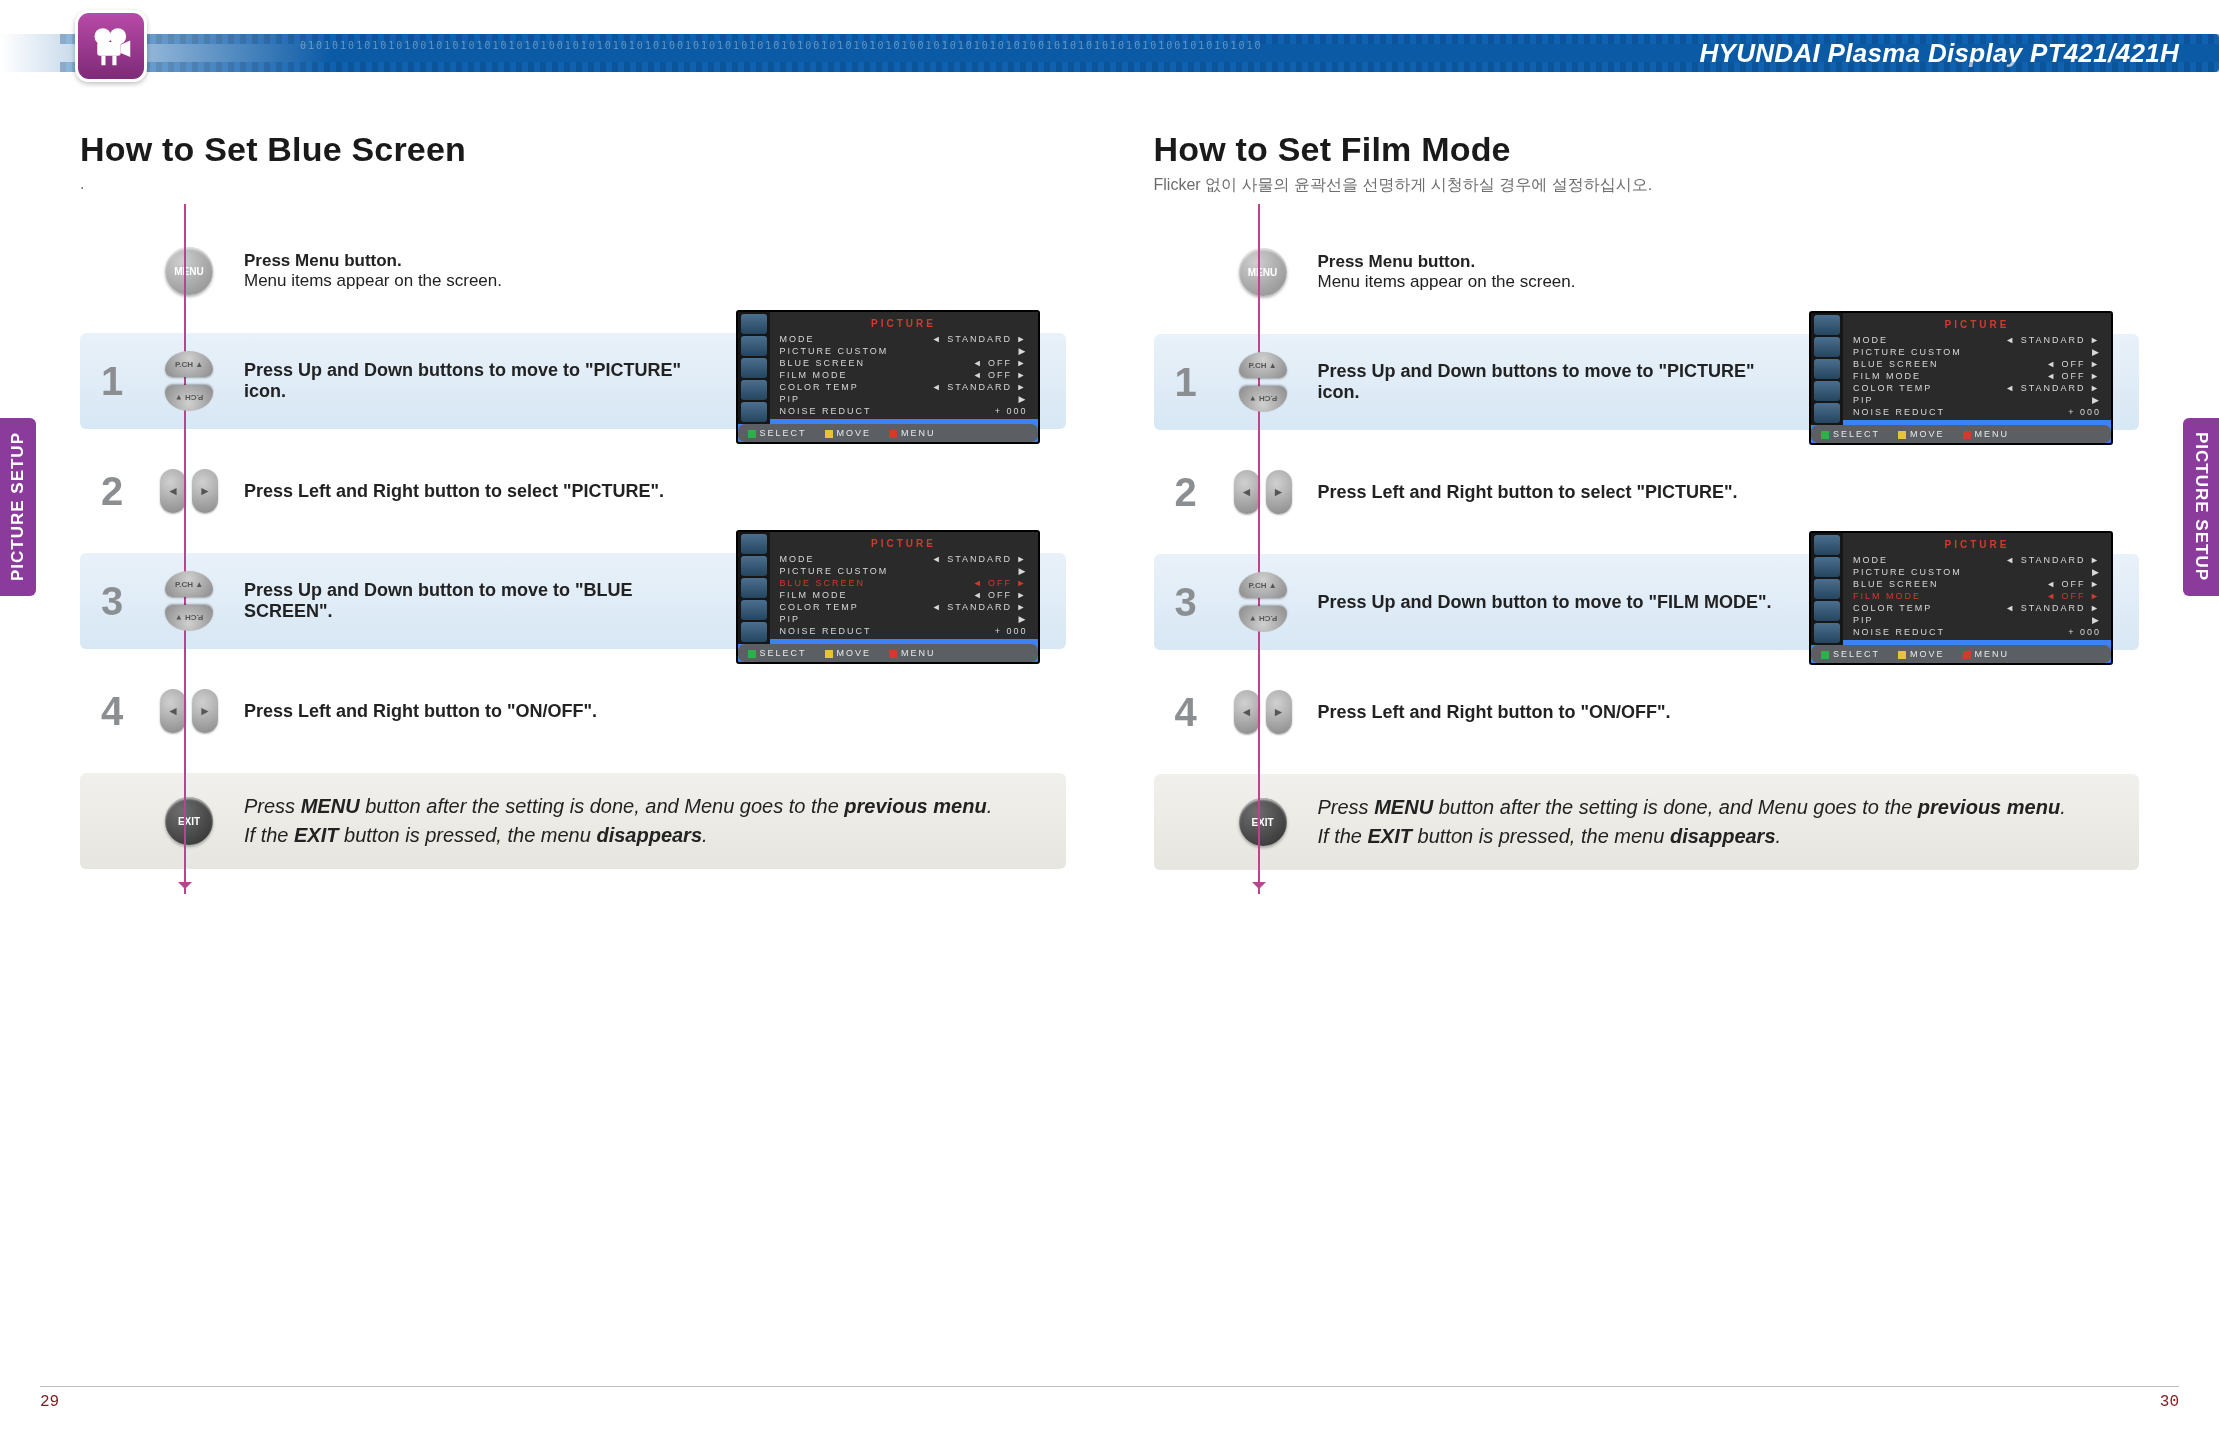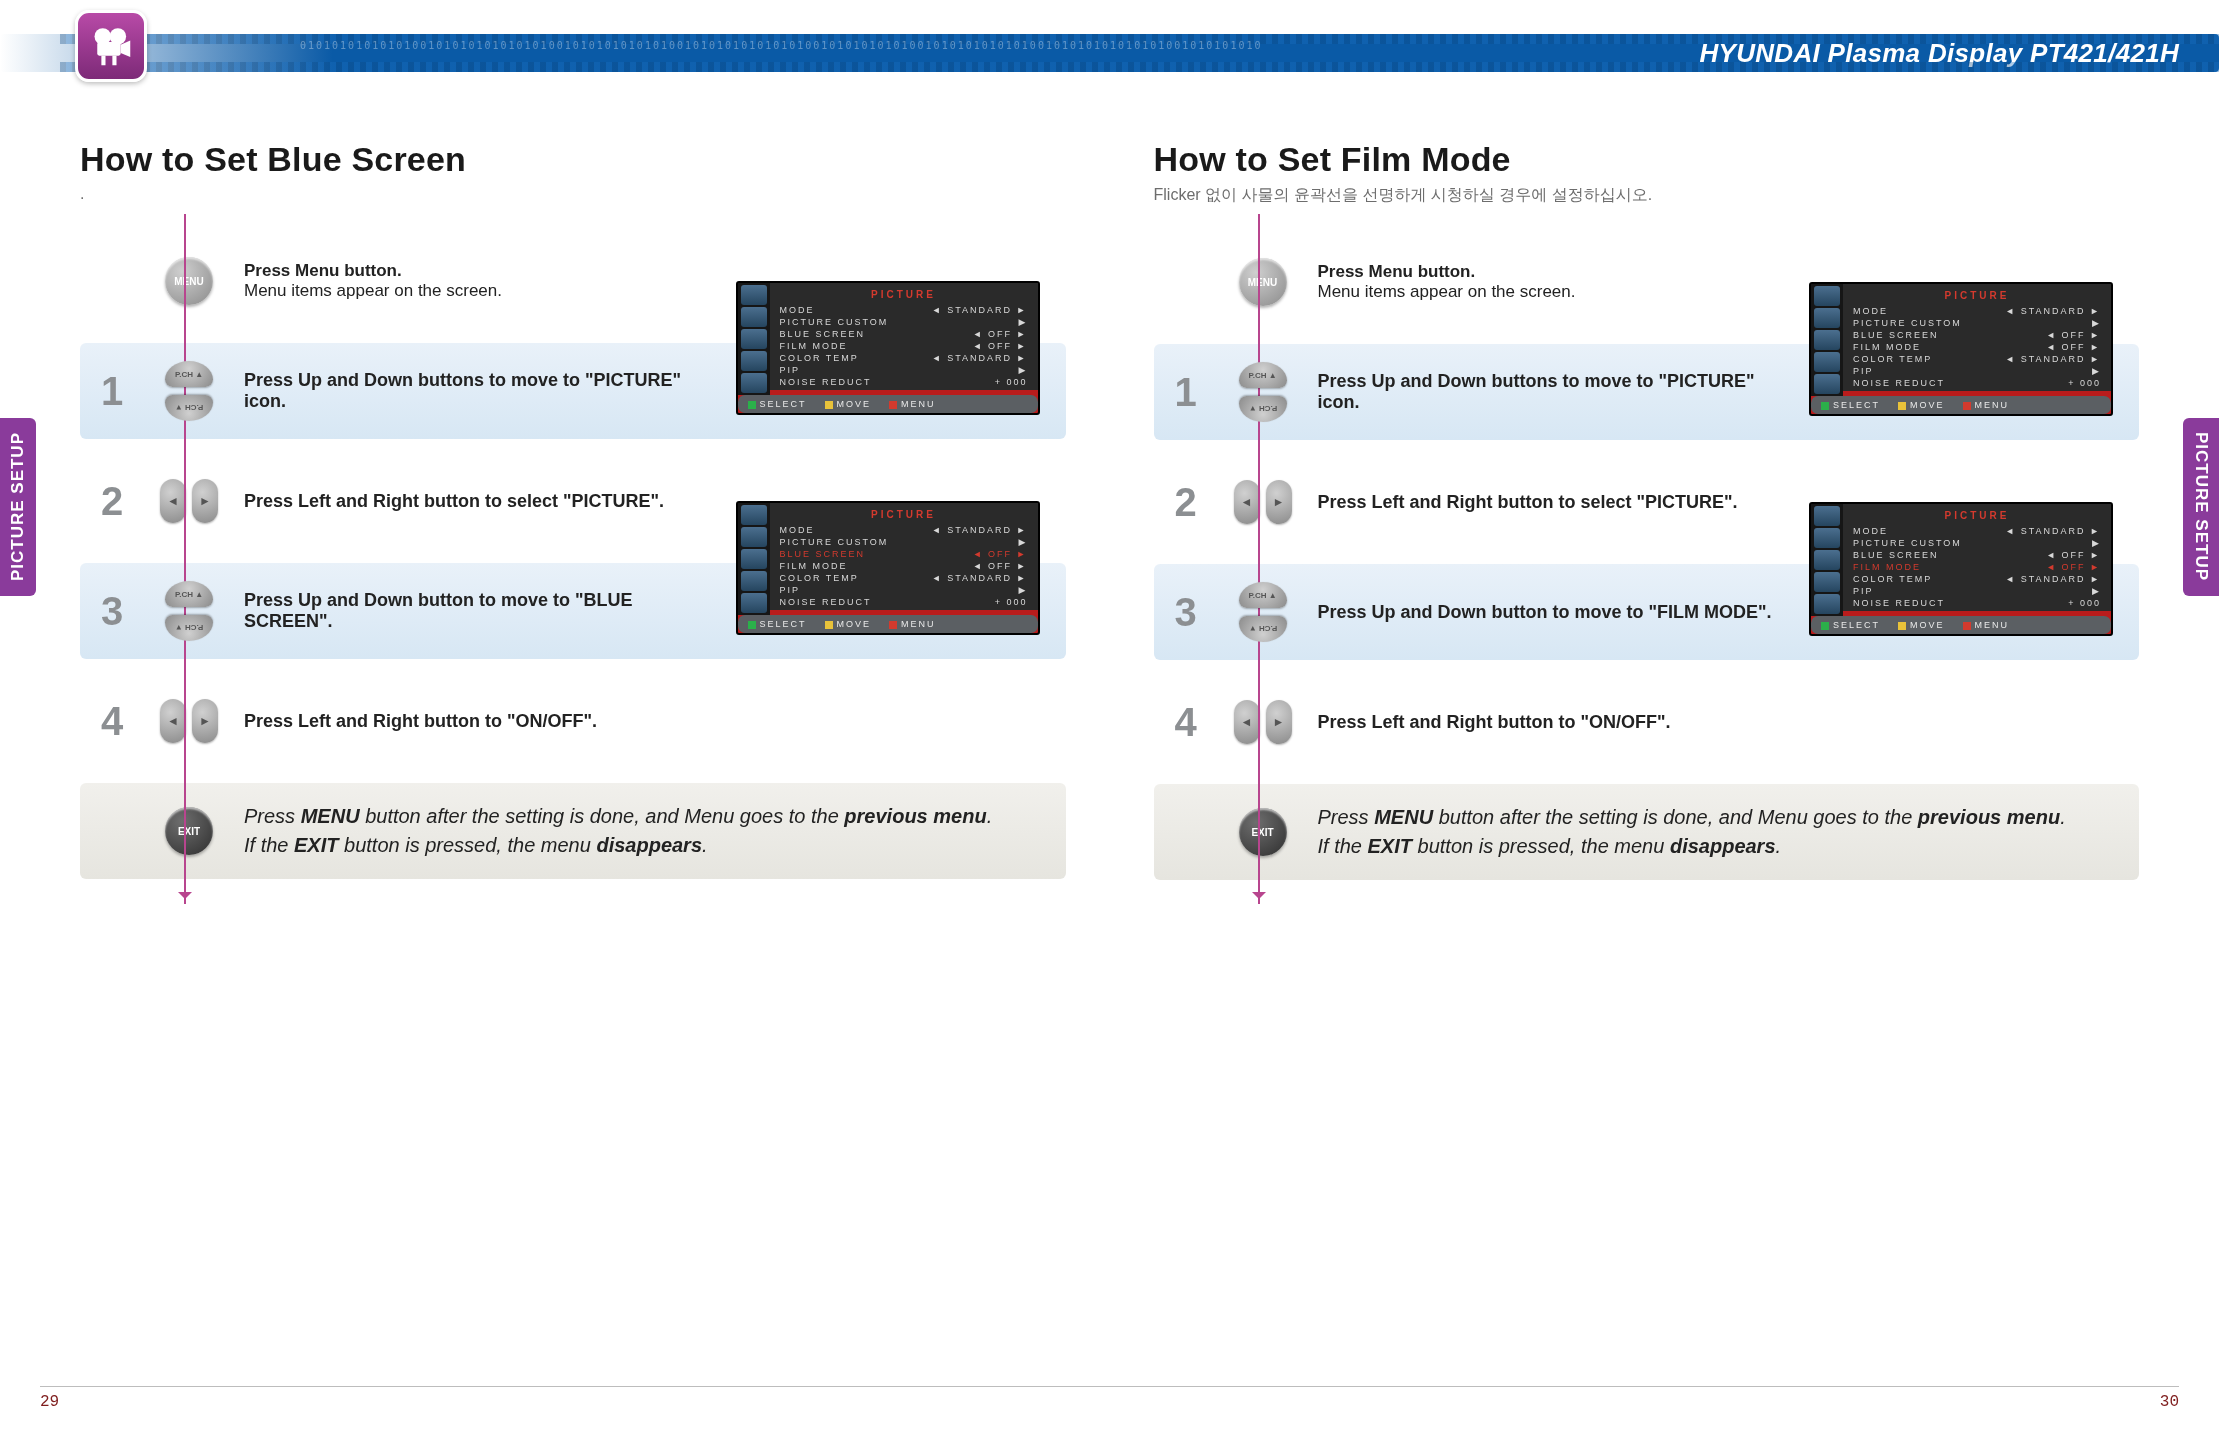--- a/index.html
+++ b/index.html
@@ -51,21 +51,21 @@
 
   
   .side-tab{position:absolute;top:418px;width:36px;height:178px;background:var(--tab-purple);border-radius:6px;display:flex;align-items:center;justify-content:center;}
   .side-tab.left{left:0;border-top-left-radius:0;border-bottom-left-radius:0;}
   .side-tab.right{right:0;border-top-right-radius:0;border-bottom-right-radius:0;}
   .side-tab span{color:#fff;font-weight:700;font-size:17px;letter-spacing:1px;}
   .side-tab.left span{writing-mode:vertical-rl;transform:rotate(180deg);}
   .side-tab.right span{writing-mode:vertical-rl;}
 
   
-  .columns{position:absolute;left:80px;right:80px;top:140px;display:flex;gap:88px;}
+  .columns{position:absolute;left:80px;right:80px;top:130px;display:flex;gap:88px;}
   .col{flex:1;min-width:0;position:relative;}
   .col h1{margin:0 0 6px 0;font-size:34px;font-weight:800;color:#1a1a1a;letter-spacing:.2px;}
   .subtitle{font-size:16px;color:#6d6d6d;margin:0 0 28px 0;min-height:20px;}
   .arrow-line{position:absolute;left:104px;top:74px;width:2px;height:690px;background:var(--accent-magenta);}
   .arrow-line::after{content:"";position:absolute;left:-6px;bottom:-2px;border:7px solid transparent;border-top-color:var(--accent-magenta);}
 
   .step{
     display:grid;grid-template-columns:44px 74px 1fr 310px;gap:18px;
     align-items:center;border-radius:6px;padding:12px 16px 12px 10px;margin-bottom:14px;min-height:72px;
   }
@@ -84,21 +84,21 @@
   .btn-round.exit{background:radial-gradient(circle at 35% 30%,#6e6e6e,#2e2e2e);}
   .btn-updown{width:60px;height:60px;position:relative;}
   .btn-updown .half{position:absolute;left:6px;right:6px;height:26px;background:radial-gradient(circle at 50% 30%,#d0d0d0,#8a8a8a);border-radius:26px 26px 8px 8px/20px 20px 8px 8px;box-shadow:0 1px 2px rgba(0,0,0,.3);display:flex;align-items:center;justify-content:center;font-size:8px;font-weight:700;color:#555;}
   .btn-updown .half.top{top:0;}
   .btn-updown .half.bot{bottom:0;transform:rotate(180deg);}
   .btn-lr{width:66px;height:52px;display:flex;gap:6px;align-items:center;justify-content:center;}
   .btn-lr .cap{width:26px;height:44px;background:radial-gradient(circle at 40% 30%,#d0d0d0,#8a8a8a);border-radius:14px;box-shadow:0 1px 2px rgba(0,0,0,.3);display:flex;align-items:center;justify-content:center;color:#555;font-size:12px;}
 
   
   .osd-wrap{width:300px;}
-  .osd{width:300px;background:#b91c1c;border:2px solid #000;border-radius:3px;font-family:Arial,sans-serif;}
+  .osd{width:300px;background:#3b82f6;border:2px solid #000;border-radius:3px;font-family:Arial,sans-serif;margin-top:39px;}
   .osd .sidebar{float:left;width:32px;background:#161616;}
   .osd .sidebar .ic{height:20px;margin:2px 3px;border-radius:3px;background:linear-gradient(180deg,#4b6f8f,#25455f);}
   .osd .body{margin-left:32px;background:var(--osd-bg);padding:6px 10px 2px 10px;}
   .osd .hd{color:var(--osd-red);font-size:10px;letter-spacing:3px;text-align:center;font-weight:700;margin-bottom:4px;}
   .osd .row{display:flex;justify-content:space-between;font-size:9px;letter-spacing:2px;color:#d8d8d8;padding:1px 0;align-items:center;}
   .osd .row .k{white-space:nowrap;}
   .osd .row .v{white-space:nowrap;}
   .osd .row.hl .k,.osd .row.hl .v{color:var(--osd-red);}
   .osd .foot{clear:both;background:var(--osd-bar);display:flex;gap:18px;padding:4px 10px;font-size:9px;letter-spacing:2px;color:#e9e9e9;border-radius:7px;}
   .osd .foot .sq{width:8px;height:8px;display:inline-block;vertical-align:middle;margin-right:4px;}

